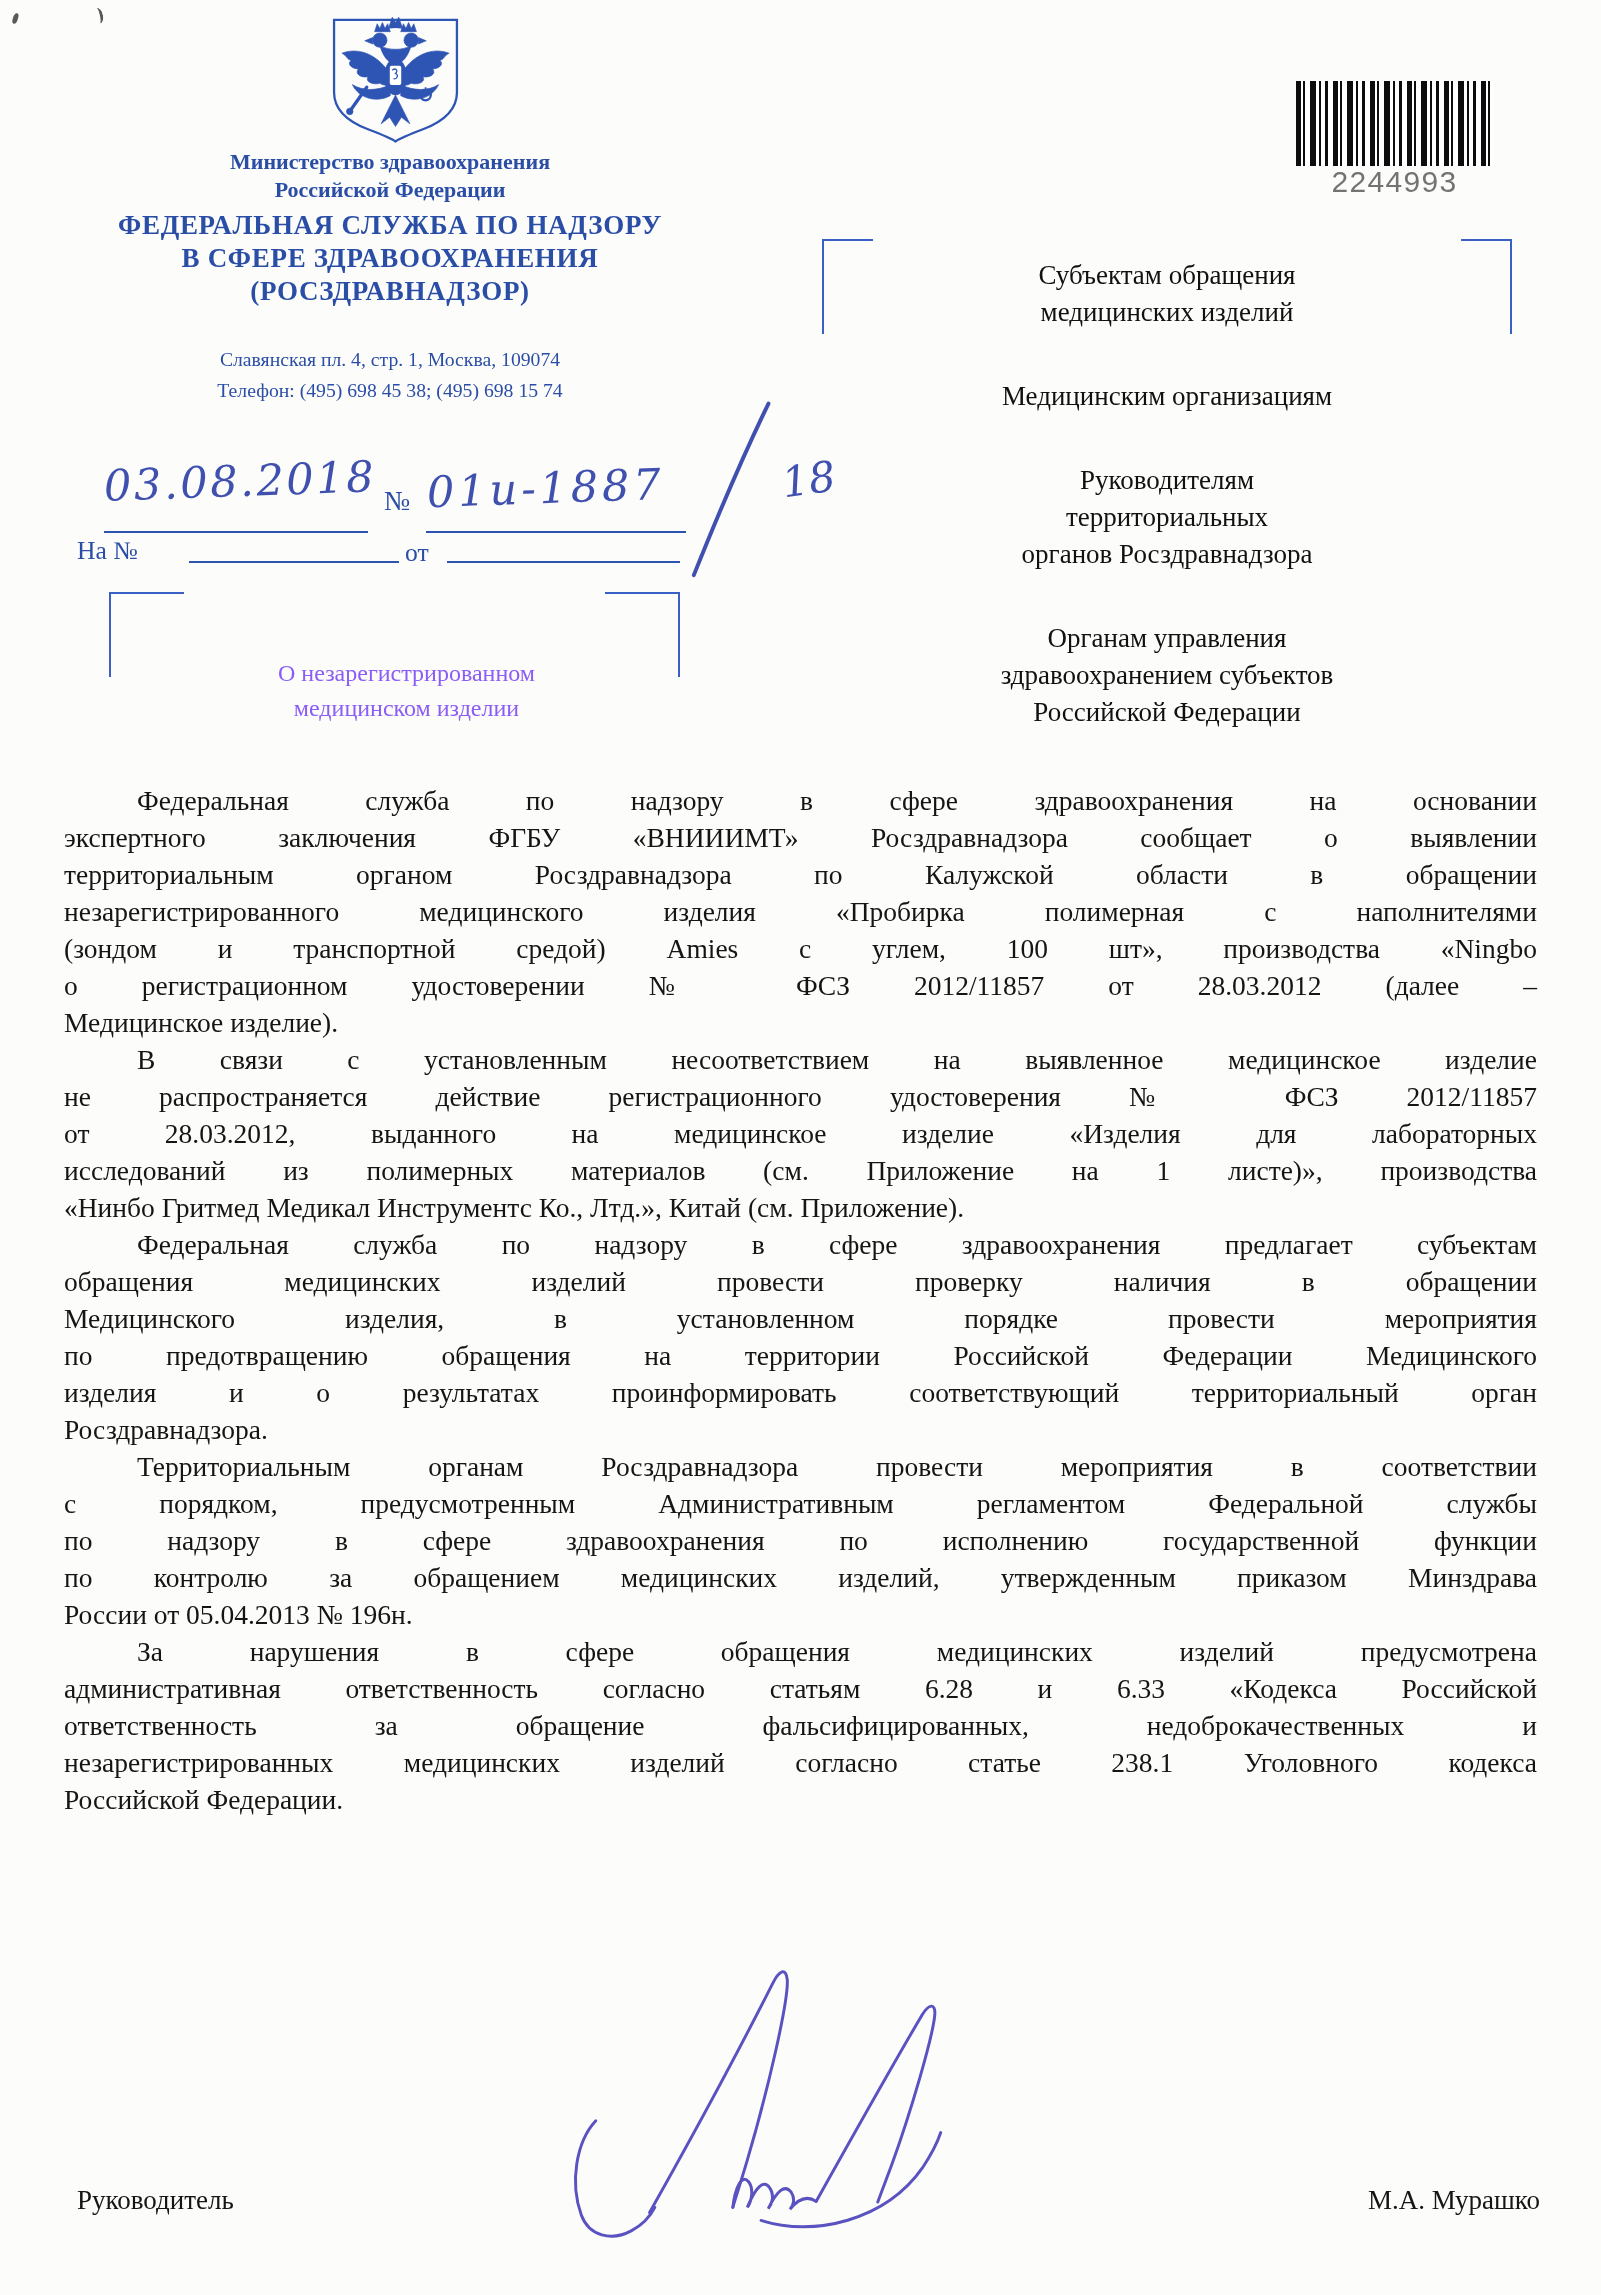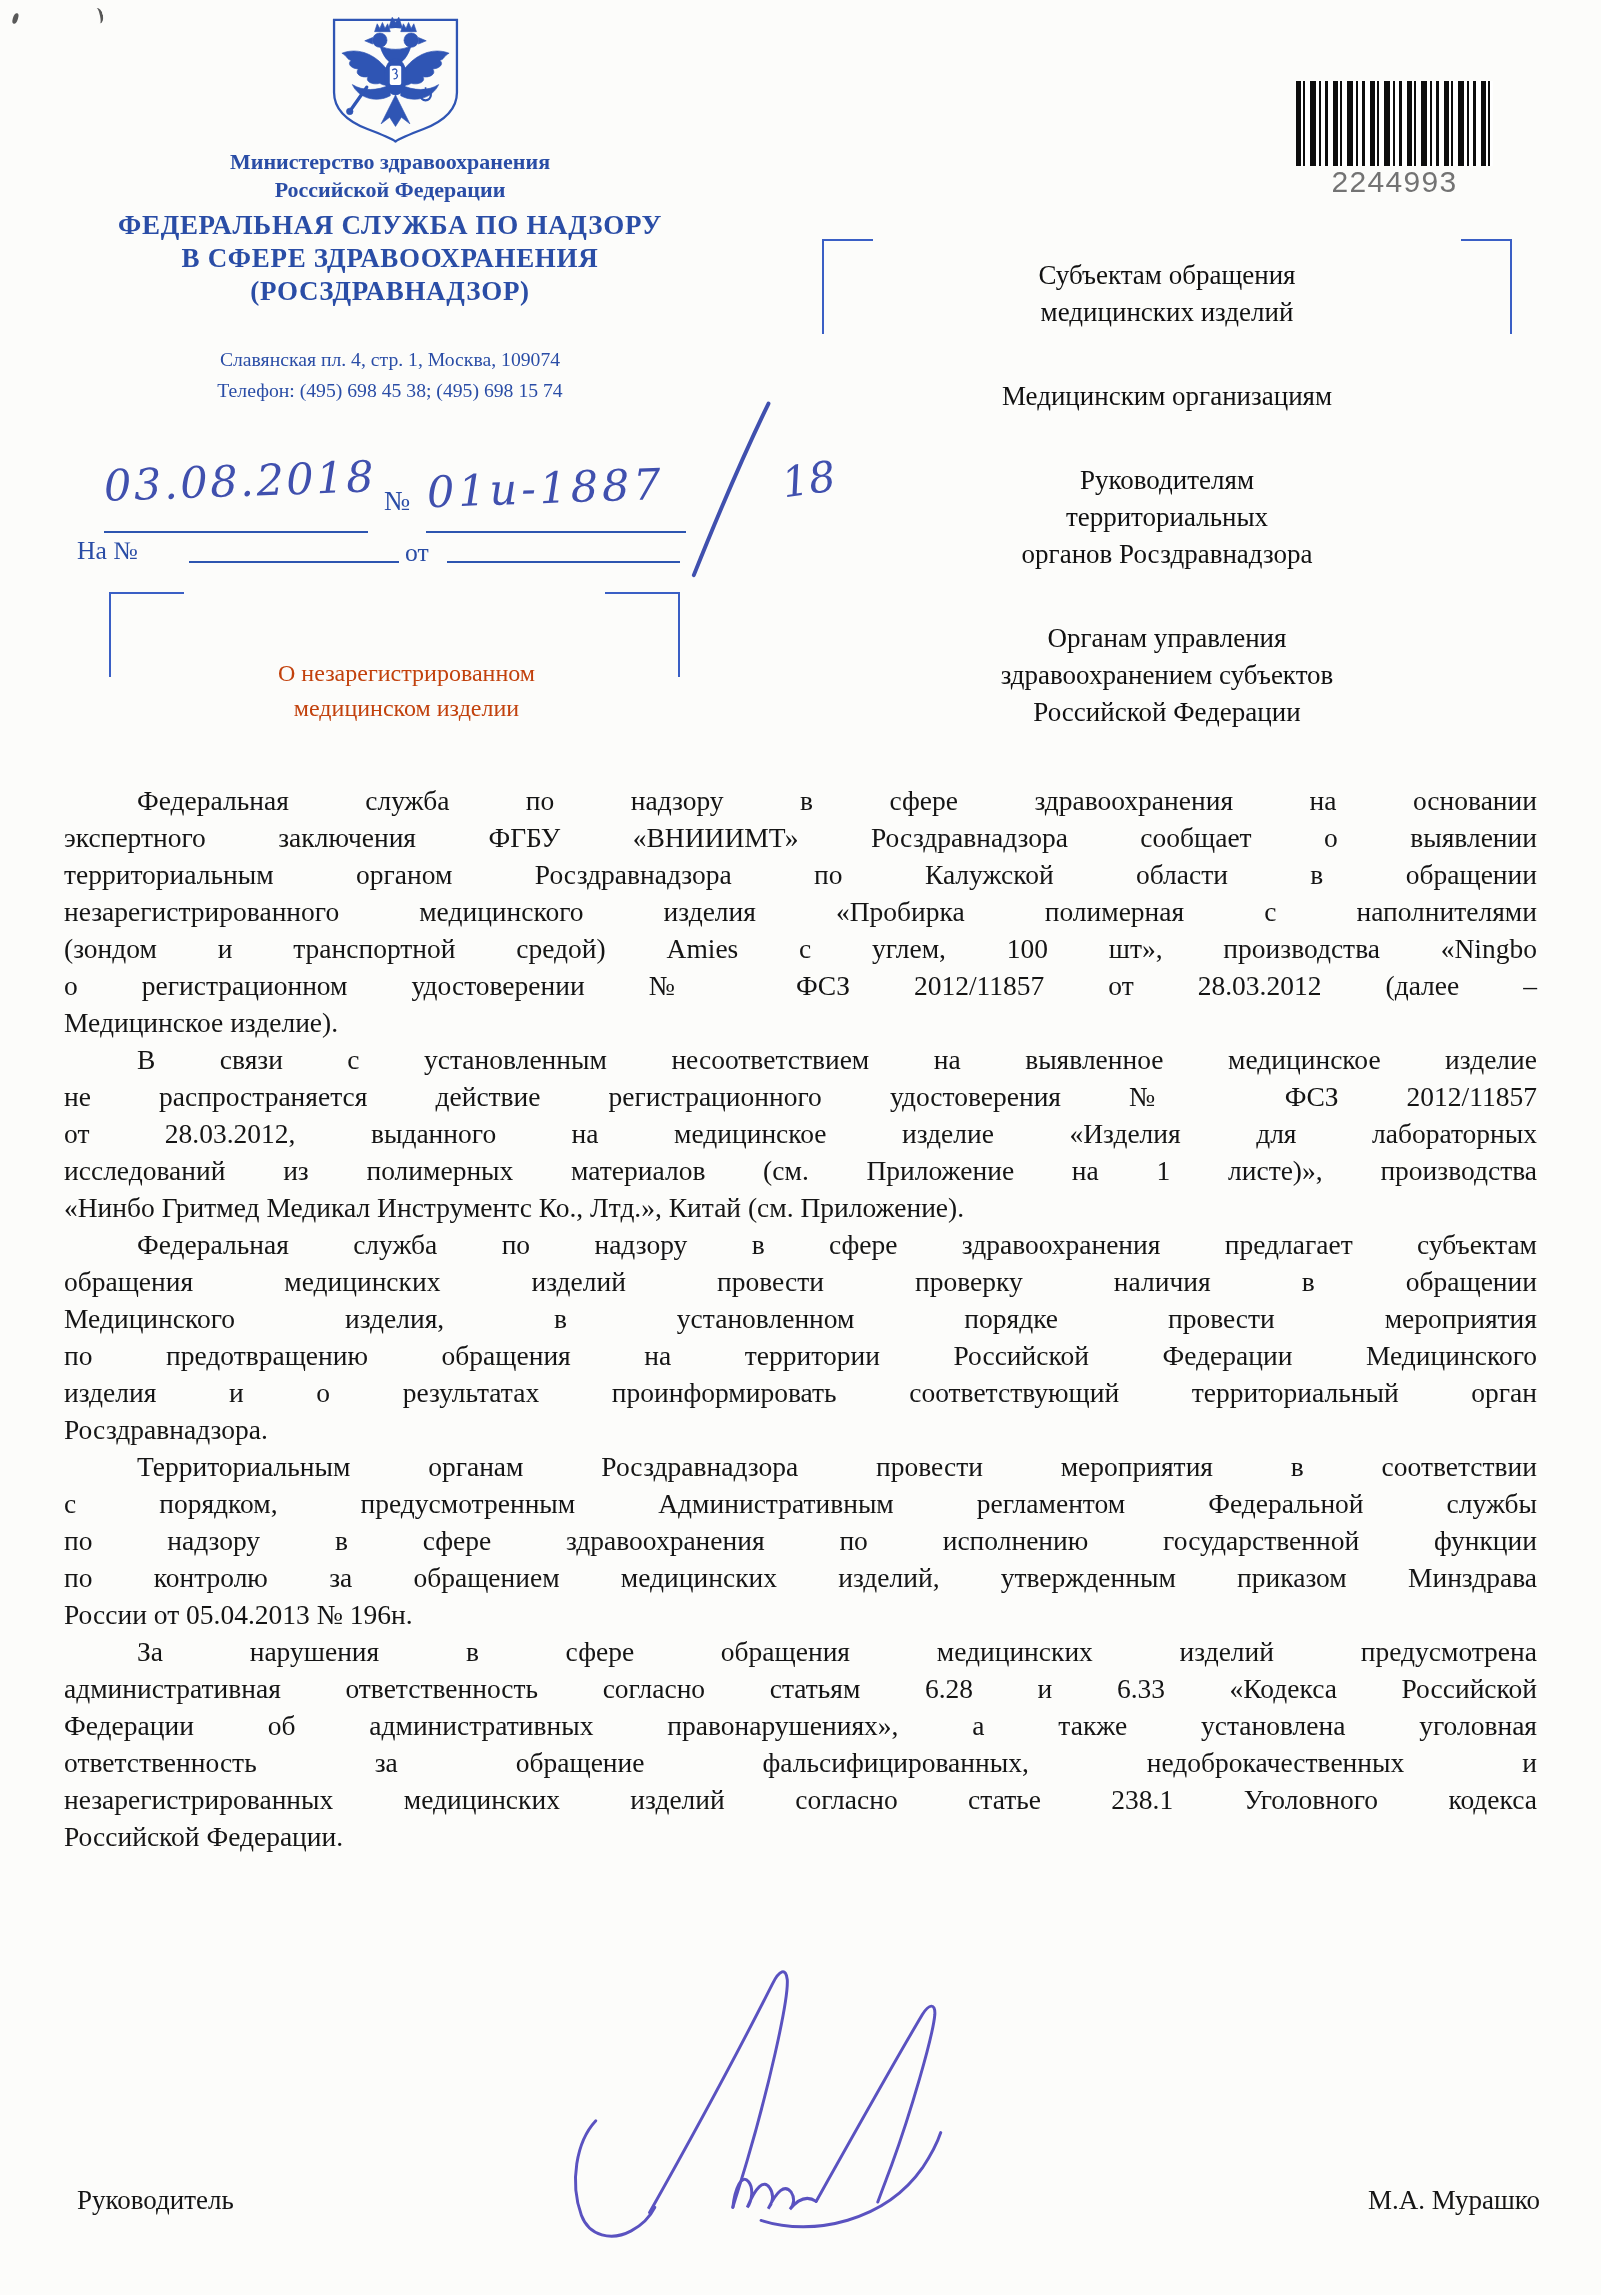--- a/index.html
+++ b/index.html
@@ -33,21 +33,21 @@
   .lbl-ot{left:405px;top:538px;}
   .ul-reply1{left:189px;top:561px;width:210px;}
   .ul-reply2{left:447px;top:561px;width:233px;}
   .brkt-tl{border-top:2px solid #3a5fc5;border-left:2px solid #3a5fc5;}
   .brkt-tr{border-top:2px solid #3a5fc5;border-right:2px solid #3a5fc5;}
   .sz-l{left:109px;top:592px;width:73px;height:83px;}
   .sz-r{left:605px;top:592px;width:73px;height:83px;}
   .az-l{left:822px;top:239px;width:49px;height:93px;}
   .az-r{left:1461px;top:239px;width:49px;height:93px;}
   
-  .subject{left:118px;top:656px;width:577px;text-align:center;font-size:24px;line-height:35px;white-space:pre-line;color:#c2410c;}
+  .subject{left:118px;top:656px;width:577px;text-align:center;font-size:24px;line-height:35px;white-space:pre-line;color:#8b5cf6;}
   .recipients{left:764px;top:257px;width:806px;text-align:center;}
   .recipient{font-size:27px;line-height:37px;margin-bottom:47px;white-space:pre-line;color:#111;}
   
   .body-text{left:64px;top:782px;width:1473px;}
   .bl{font-size:27.5px;height:37px;line-height:37px;text-align:justify;text-align-last:justify;white-space:nowrap;overflow:visible;}
   .bl.first{text-indent:73px;}
   .bl.last{text-align-last:left;}
   .attachment{font-size:27.5px;height:37px;line-height:37px;text-indent:95px;}
   
   .sig-title{left:77px;top:2185px;font-size:27px;}
@@ -174,21 +174,20 @@
     <div>
       <div class="bl first">Территориальным органам Росздравнадзора провести мероприятия в соответствии</div>
       <div class="bl">с порядком, предусмотренным Административным регламентом Федеральной службы</div>
       <div class="bl">по надзору в сфере здравоохранения по исполнению государственной функции</div>
       <div class="bl">по контролю за обращением медицинских изделий, утвержденным приказом Минздрава</div>
       <div class="bl last">России от 05.04.2013 № 196н.</div>
     </div>
     <div>
       <div class="bl first">За нарушения в сфере обращения медицинских изделий предусмотрена</div>
       <div class="bl">административная ответственность согласно статьям 6.28 и 6.33 «Кодекса Российской</div>
-      <div class="bl">Федерации об административных правонарушениях», а также установлена уголовная</div>
       <div class="bl">ответственность за обращение фальсифицированных, недоброкачественных и</div>
       <div class="bl">незарегистрированных медицинских изделий согласно статье 238.1 Уголовного кодекса</div>
       <div class="bl last">Российской Федерации.</div>
     </div>
   </div>
 
   <div class="abs sig-title">Руководитель</div>
   <svg class="abs sig-svg" viewBox="0 0 620 520">
     <g fill="none" stroke="#5a52c0" stroke-width="4.5" stroke-linecap="round">
       <path d="M68 300 C38 332 28 395 46 444 C58 476 92 484 122 468 C140 458 152 444 158 432"></path>

